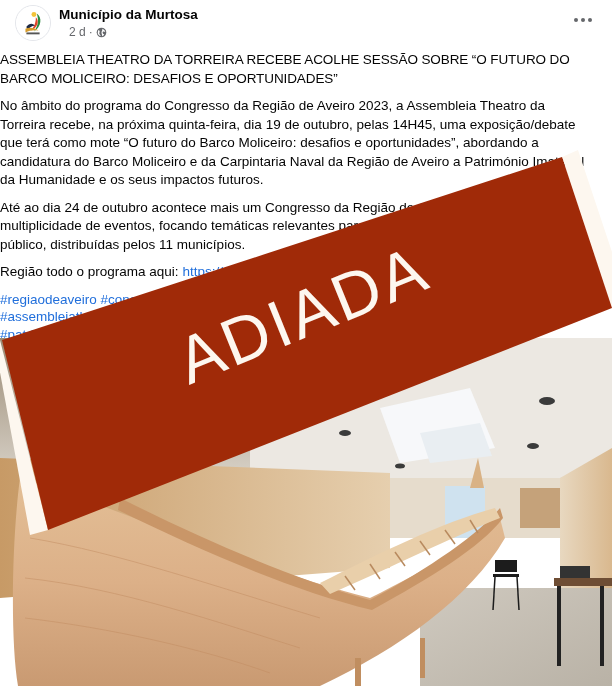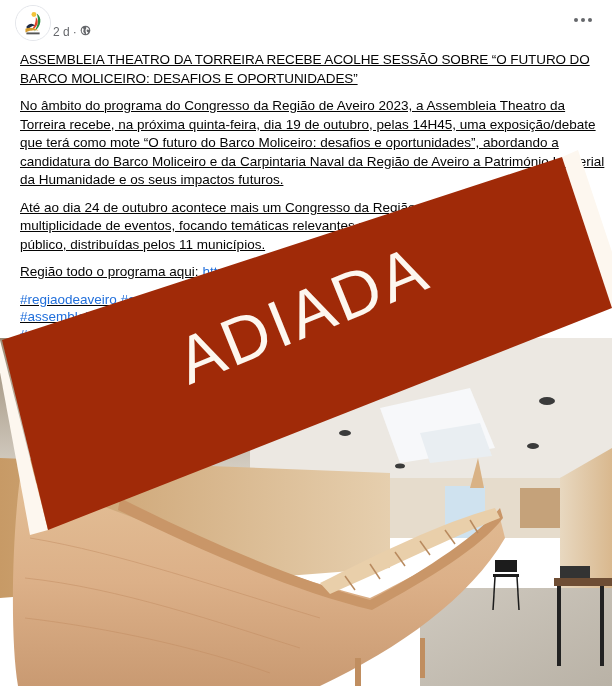--- a/index.html
+++ b/index.html
@@ -7,27 +7,27 @@
   body { font-family: "Liberation Sans", "DejaVu Sans", sans-serif; color: #050505; position: relative; }
 
   .post { position: absolute; left: 0; top: 0; width: 612px; height: 686px; background: #fff; overflow: hidden; }
 
   
   .post-header { position: absolute; left: 0; top: 0; width: 612px; height: 46px; }
   .avatar { position: absolute; left: 15px; top: 5px; width: 36px; height: 36px; border-radius: 50%;
             background: #fff; border: 1px solid #e4e6eb; overflow: hidden; }
   .avatar svg { width: 100%; height: 100%; display: block; }
   .page-name { position: absolute; left: 59px; top: 7px; font-size: 13.5px; font-weight: 700; color: #050505; }
-  .meta { position: absolute; left: 53px; top: 25px; font-size: 12px; color: #65676b; display: flex; gap: 3px; }
+  .meta { position: absolute; left: 69px; top: 25px; font-size: 12px; color: #65676b; display: flex; align-items: center; gap: 3px; }
   .globe { display: inline-block; width: 11px; height: 11px; }
   .more-btn { position: absolute; left: 569px; top: 8px; width: 28px; height: 24px; display: flex; align-items: center; justify-content: center; gap: 3px; cursor: pointer; }
   .more-btn span { width: 4px; height: 4px; border-radius: 50%; background: #65676b; display: block; }
 
   
-  .post-text { position: absolute; left: 20px; top: 51px; width: 590px; font-size: 13.5px; line-height: 18.5px; color: #050505; text-decoration: underline; }
+  .post-text { position: absolute; left: 0; top: 51px; width: 590px; font-size: 13.5px; line-height: 18.5px; color: #050505; }
   .post-text p { margin-bottom: 9px; }
   .post-text .title { letter-spacing: -0.1px; }
   .link { color: #216fdb; }
   .tags { line-height: 17.5px; }
   .tags span { display: block; }
 
   
   .photo { position: absolute; left: 0; top: 338px; width: 612px; height: 348px; overflow: hidden; }
   .photo svg { width: 612px; height: 348px; display: block; }
 
@@ -48,20 +48,21 @@
       <svg viewBox="0 0 36 36">
         <circle cx="18" cy="18" r="18" fill="#ffffff"></circle>
         <circle cx="19" cy="9" r="2.6" fill="#f2c33a"></circle>
         <path d="M22 8 C28 12, 27 22, 19 27 C24 21, 24 14, 22 8 Z" fill="#2b8a3e"></path>
         <path d="M21 12 C25 16, 23 23, 16 26 C20 21, 21 17, 21 12 Z" fill="#e0452a"></path>
         <path d="M11 22 C14 18, 18 18, 20 21 C17 21, 14 23, 12 26 Z" fill="#1f2a44"></path>
         <path d="M10 24 C14 22, 20 23, 24 26 C19 25, 14 26, 10 28 Z" fill="#d49a2a"></path>
         <rect x="11" y="28" width="14" height="2" fill="#555"></rect>
       </svg>
     </div>
+    <div class="page-name">Município da Murtosa</div>
     <div class="meta">
       <span>2 d</span>
       <span>·</span>
       <svg class="globe" viewBox="0 0 16 16">
         <circle cx="8" cy="8" r="7" fill="#65676b"></circle>
         <path d="M3 5 C5 4, 6 6, 5 8 C4 10, 6 11, 7 13 C5 13, 3 11, 2.5 9 Z" fill="#fff"></path>
         <path d="M9 2.5 C11 3, 13 5, 13.5 7 C12 7, 11 6, 10 7 C9 8, 10 10, 12 11 C11 12.5, 10 13, 9 13.4 C9 11, 8 10, 8 8 C8 6, 10 5, 9 2.5 Z" fill="#fff"></path>
       </svg>
     </div>
     <div class="more-btn">

